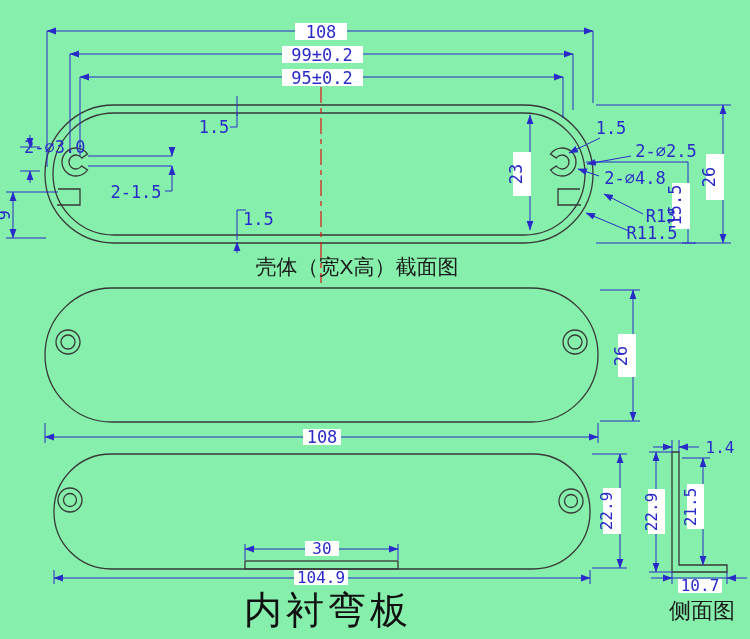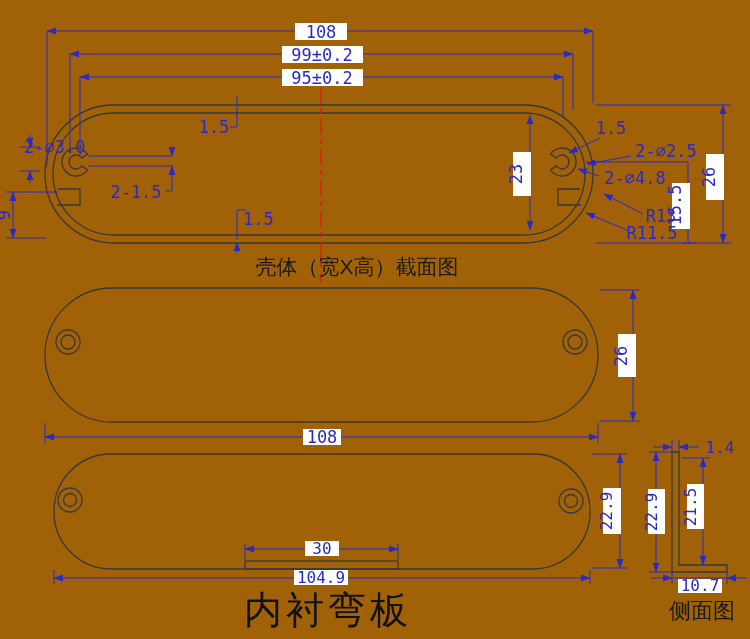--- a/index.html
+++ b/index.html
@@ -1,16 +1,16 @@
 <!DOCTYPE html>
 <html><head>
 <meta charset="utf-8">
 <style>
   html,body{margin:0;padding:0;background:#ffffff;}
-  .stage{width:750px;height:639px;position:relative;background:#a16207;overflow:hidden;}
+  .stage{width:750px;height:639px;position:relative;background:#86efac;overflow:hidden;}
   svg{display:block;}
   .geo{stroke:#383838;stroke-width:1.3;fill:none;}
   .dim{stroke:#2a2ac8;stroke-width:1;fill:none;}
   .mask{fill:#ffffff;stroke:none;}
   .dtxt{font-family:"DejaVu Sans Mono","DejaVu Sans",monospace;fill:#2a2ac8;font-size:17px;}
   .dtxt-s{font-family:"DejaVu Sans Mono","DejaVu Sans",monospace;fill:#2a2ac8;font-size:16px;}
   .cap{font-family:sans-serif;fill:#1a1a1a;font-size:21px;}
   .cap-big{font-family:sans-serif;fill:#111;font-size:38px;letter-spacing:4px;}
   .cap-side{font-family:sans-serif;fill:#1a1a1a;font-size:22px;}
   .center{stroke:#e01414;stroke-width:1.2;fill:none;stroke-dasharray:16 5 5 5;}

